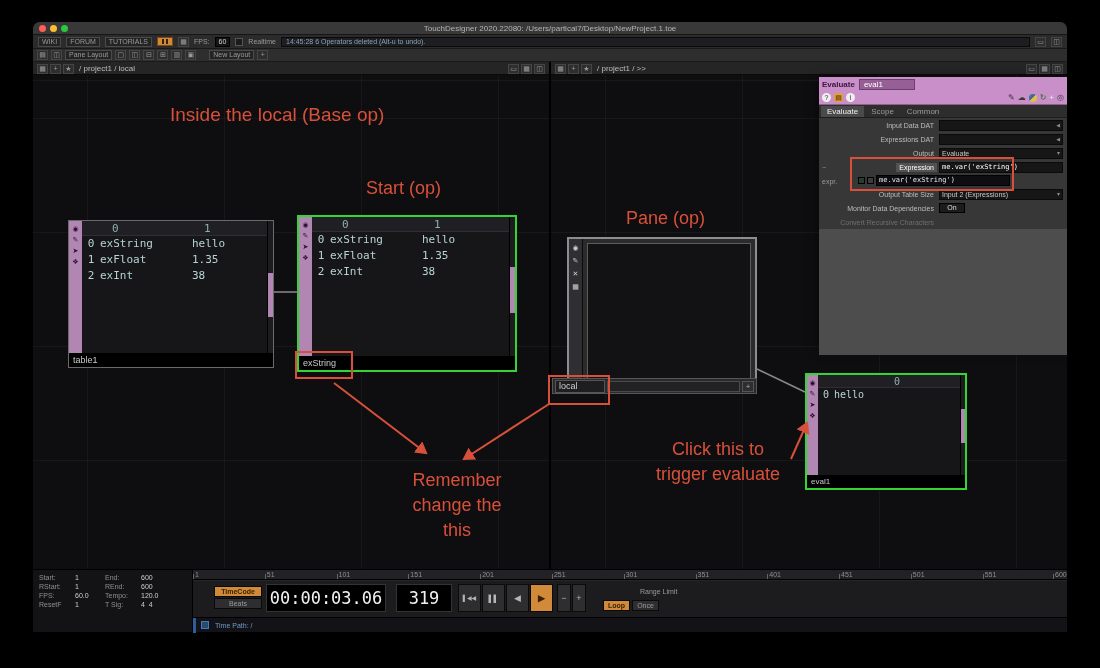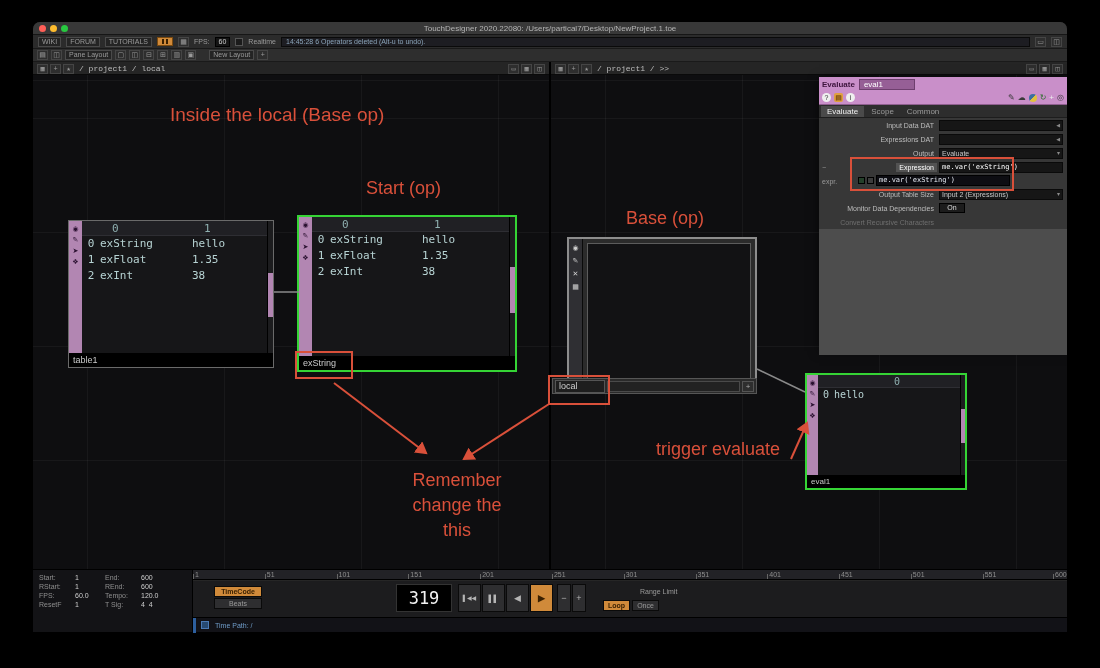--- a/index.html
+++ b/index.html
@@ -23,21 +23,21 @@
   .perform { width:16px; height:9px; background:#d08a3a; border:1px solid #7a4a10; display:flex; gap:2px; align-items:center; justify-content:center; }
   .perform i { display:block; width:2px; height:5px; background:#3a2000; }
   .valbox { height:10px; background:#141414; border:1px solid #000; color:#cfcfcf; font-size:7px; line-height:8px; padding:0 3px; }
   .checkbox { width:8px; height:8px; background:#1b1b1b; border:1px solid #555; }
   .statusbox { flex:1; height:10px; background:#1d1d22; border:1px solid #0a0a0a; color:#8aa3b8; font-size:7px; line-height:8px; padding:0 4px; overflow:hidden; white-space:nowrap; }
 
   .toolbar { left:33px; top:49px; width:1034px; height:13px; background:#2e2e2e; border-bottom:1px solid #1a1a1a;
              display:flex; align-items:center; gap:3px; padding:0 4px; }
 
   .pathbar { left:33px; top:62px; width:1034px; height:13px; background:#252525; border-bottom:1px solid #0a0a0a; display:flex; }
-  .pathsec { display:flex; align-items:center; gap:2px; padding:0 4px; height:13px;font-family:Liberation Mono, monospace; }
+  .pathsec { display:flex; align-items:center; gap:2px; padding:0 4px; height:13px; }
   .pathsec.left { width:516px; }
   .pathsec.right { width:518px; border-left:2px solid #000; }
   .pathtext { font-size:8px; color:#bdbdbd; padding-left:3px; }
   .path-right-icons { margin-left:auto; display:flex; gap:2px; }
 
   
   .netpane { top:75px; height:494px; background-color:#0e0e10;
     background-image:
       repeating-linear-gradient(to right, rgba(255,255,255,0.045) 0 1px, transparent 1px 137px),
       repeating-linear-gradient(to bottom, rgba(255,255,255,0.045) 0 1px, transparent 1px 114px);
@@ -203,22 +203,23 @@
         <span class="ibox">◫</span>
       </span>
     </div>
   </div>
 
   <div class="abs netpane left"></div>
   <div class="abs netpane right"></div>
 
   <div class="abs anno big" style="left:170px;top:102px;z-index:30">Inside the local (Base op)</div>
   <div class="abs anno" style="left:366px;top:176px;z-index:30">Start (op)</div>
-  <div class="abs anno" style="left:626px;top:206px;z-index:30">Base (op)</div>
+  <div class="abs anno" style="left:626px;top:206px;z-index:30">Pane (op)</div>
   <div class="abs anno center" style="left:648px;top:437px;width:140px;z-index:30">
+    <div>Click this to</div>
     <div>trigger evaluate</div>
   </div>
   <div class="abs anno center" style="left:403px;top:468px;width:108px;z-index:30">
     <div>Remember</div>
     <div>change the</div>
     <div>this</div>
   </div>
 
   <div class="abs dat-node node-layer" style="left:68px;top:220px;width:206px;height:148px">
     <div class="dat-strip">
@@ -478,20 +479,21 @@
         <span>551</span>
       </div>
       <div class="tick" style="left: 860px;">
         <span>600</span>
       </div>
     </div>
 
   <div class="transport">
     <span class="tbtn orange" style="left:21px;top:5px;width:48px;height:11px;font-size:7px;line-height:10px">TimeCode</span>
     <span class="tbtn" style="left:21px;top:17px;width:48px;height:11px;font-size:7px;line-height:10px;color:#9a9a9a">Beats</span>
+    <span class="display" style="left:73px;top:3px;width:120px;height:28px;font-size:17px;line-height:26px">00:00:03.06</span>
     <span class="display" style="left:203px;top:3px;width:56px;height:28px;font-size:17px;line-height:26px">319</span>
     <span class="tbtn" style="left:265px;top:3px;width:23px;height:28px;font-size:6px;line-height:27px">▌◀◀</span>
     <span class="tbtn" style="left:289px;top:3px;width:23px;height:28px;font-size:7px;line-height:27px">▌▌</span>
     <span class="tbtn" style="left:313px;top:3px;width:23px;height:28px;font-size:9px;line-height:27px">◀</span>
     <span class="tbtn orange" style="left:337px;top:3px;width:23px;height:28px;font-size:9px;line-height:27px">▶</span>
     <span class="tbtn" style="left:364px;top:3px;width:14px;height:28px;font-size:9px;line-height:27px">−</span>
     <span class="tbtn" style="left:379px;top:3px;width:14px;height:28px;font-size:9px;line-height:27px">+</span>
     <span class="abs tiny-label" style="left:447px;top:7px">Range Limit</span>
     <span class="tbtn orange" style="left:410px;top:19px;width:27px;height:11px;font-size:7px;line-height:10px">Loop</span>
     <span class="tbtn" style="left:439px;top:19px;width:27px;height:11px;font-size:7px;line-height:10px;color:#9a9a9a">Once</span>

